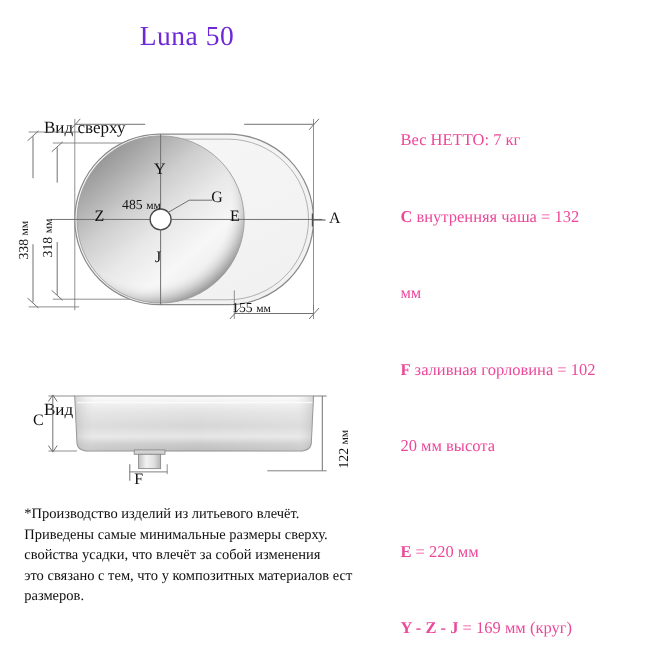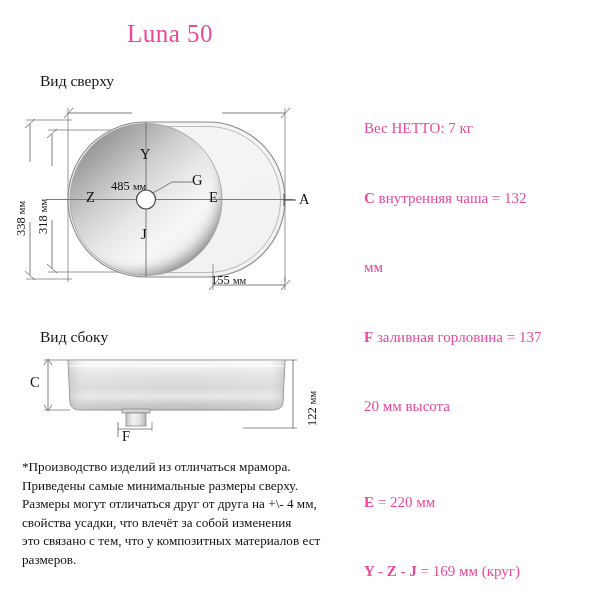--- a/index.html
+++ b/index.html
@@ -18,28 +18,29 @@
   }
   .abs { position: absolute; }
 
   
   #page-title {
     left: 0; top: 20px;
     width: 340px;
     text-align: center;
     font-size: 25px;
     letter-spacing: .5px;
-    color: #ec4899;
+    color: #6d28d9;
   }
 
   
   .view-heading {
     font-size: 15.5px;
     color: #111;
     white-space: nowrap;
+    margin-top: 36px;
   }
   #top-view-heading { left: 40px; top: 72px; }
   #side-view-heading { left: 40px; top: 328px; font-family: Liberation Serif, serif; }
 
   
   #top-view-drawing { left: 0; top: 86px; width: 340px; height: 215px; }
   #side-view-drawing { left: 0; top: 340px; width: 340px; height: 110px; }
   #top-view-drawing svg, #side-view-drawing svg { display: block; }
 
   
@@ -281,34 +282,33 @@
 </div>
 
 <div class="abs" id="spec-list">
   <div class="spec-line">Вес НЕТТО: 7 кг</div>
 
   <div class="spec-line">
     <b>C</b><span> внутренняя чаша = 132</span>
   </div>
   <div class="spec-line">мм</div>
   <div class="spec-line">
-    <b>F</b><span> заливная горловина = 137</span>
+    <b>F</b><span> заливная горловина = 102</span>
   </div>
   <div class="spec-line">20 мм высота</div>
 
   <div class="spec-gap"></div>
 
   <div class="spec-line">
     <b>E</b><span> = 220 мм</span>
   </div>
   <div class="spec-line">
     <b>Y - Z - J</b><span> = 169 мм (круг)</span>
   </div>
 </div>
 
 <div class="abs" id="footnote">
-  <div class="fn-line">*Производство изделий из отличаться мрамора.</div>
+  <div class="fn-line">*Производство изделий из литьевого влечёт.</div>
   <div class="fn-line">Приведены самые минимальные размеры сверху.</div>
-  <div class="fn-line">Размеры могут отличаться друг от друга на +\- 4 мм,</div>
   <div class="fn-line">свойства усадки, что влечёт за собой изменения</div>
   <div class="fn-line">это связано с тем, что у композитных материалов ест</div>
   <div class="fn-line">размеров.</div>
 </div>
 
 </body></html>

